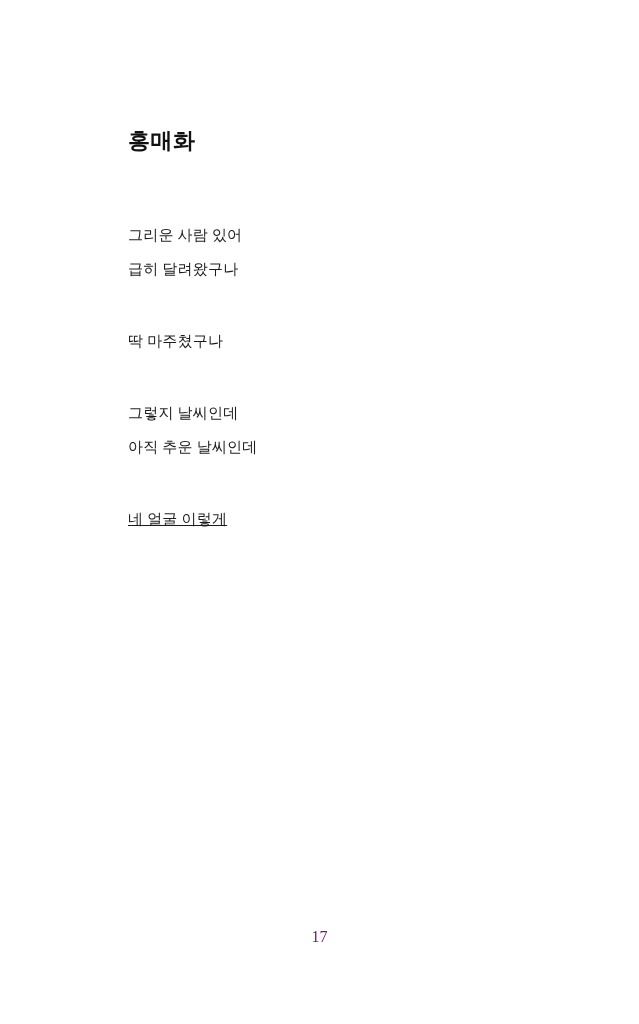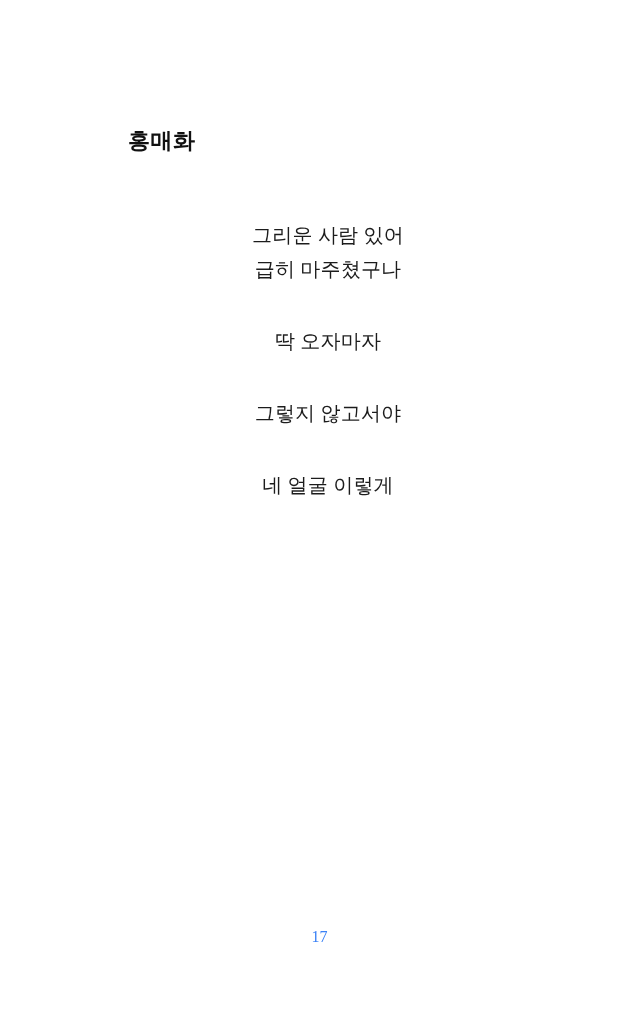--- a/index.html
+++ b/index.html
@@ -35,60 +35,61 @@
     position: absolute;
     left: 128px;
     top: 218px;
     width: 400px;
   }
   .stanza {
     margin: 0 0 38px 0;
   }
   .stanza:last-child {
     margin-bottom: 0;
+    text-decoration: underline;
   }
   .line {
-    font-size: 20px;
+    font-size: 15px;
     line-height: 34px;
     color: #1c1c1c;
     letter-spacing: 0.2px;
     white-space: pre;
-    text-align: center;
   }
   .page-number {
     position: absolute;
     left: 0;
     right: 0;
     top: 928px;
     text-align: center;
     font-size: 16px;
-    color: #3b82f6;
+    color: #701a75;
     font-family: "Liberation Serif", serif;
   }
 </style>
 </head>
 <body>
 
 <div class="page">
 
   <h1 class="poem-title">홍매화</h1>
 
   <div class="poem-body">
 
     <div class="stanza">
       <div class="line">그리운 사람 있어</div>
-      <div class="line">급히 마주쳤구나</div>
+      <div class="line">급히 달려왔구나</div>
     </div>
 
     <div class="stanza">
-      <div class="line">딱 오자마자</div>
+      <div class="line">딱 마주쳤구나</div>
     </div>
 
     <div class="stanza">
-      <div class="line">그렇지 않고서야</div>
+      <div class="line">그렇지 날씨인데</div>
+      <div class="line">아직 추운 날씨인데</div>
     </div>
 
     <div class="stanza">
       <div class="line">네 얼굴 이렇게</div>
     </div>
 
   </div>
 
   <div class="page-number">17</div>
 

